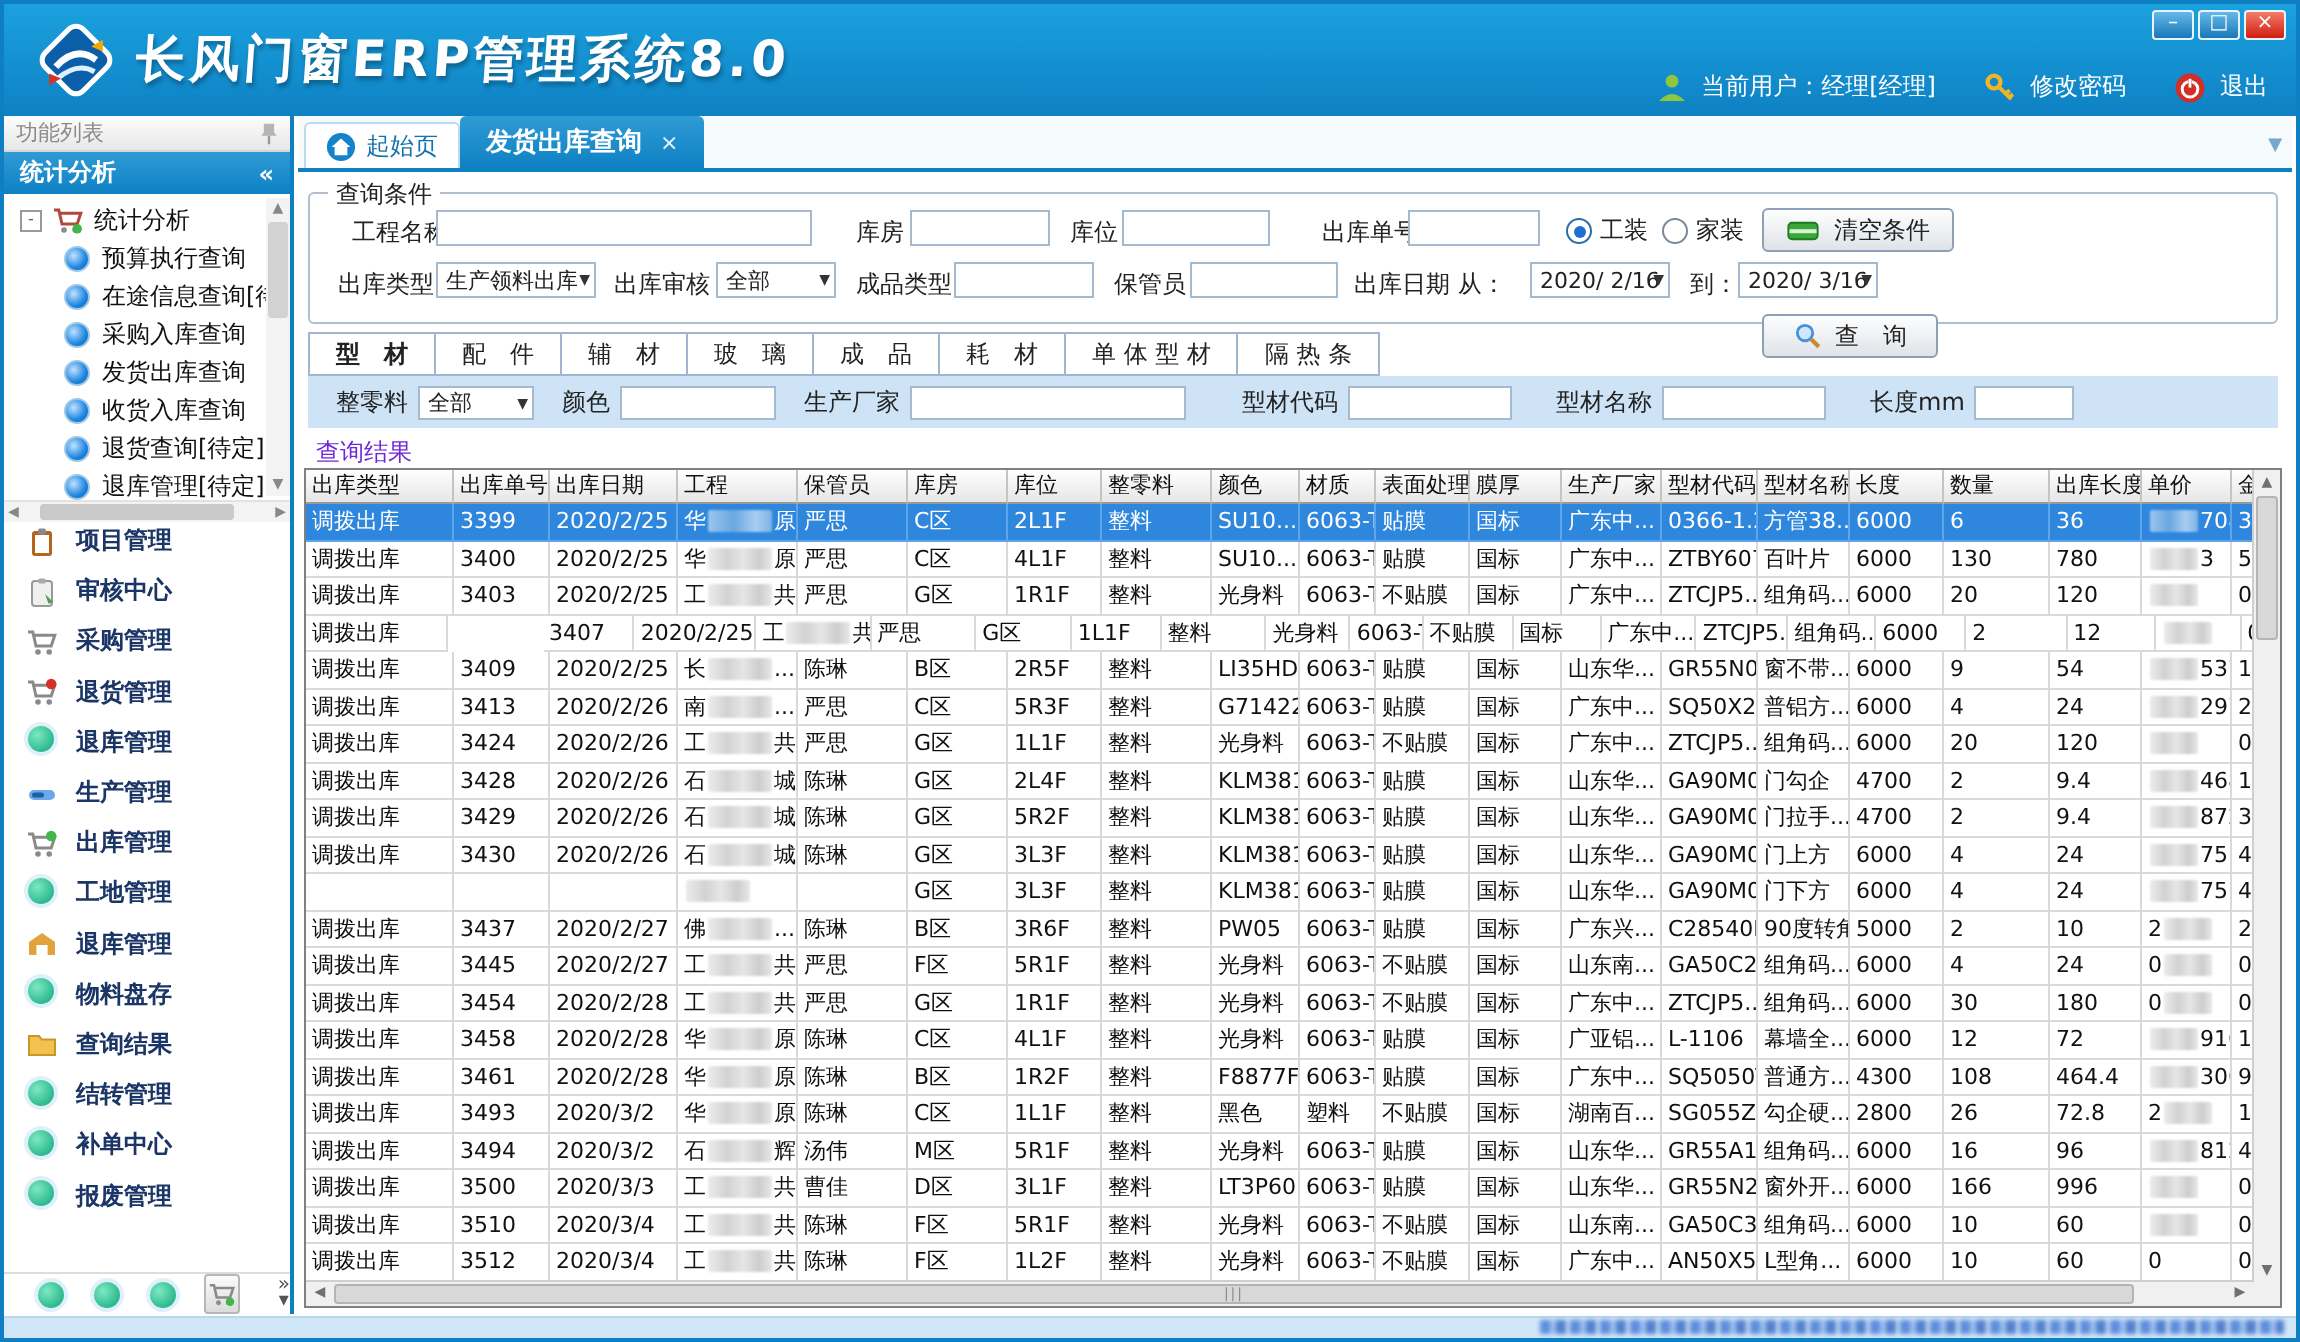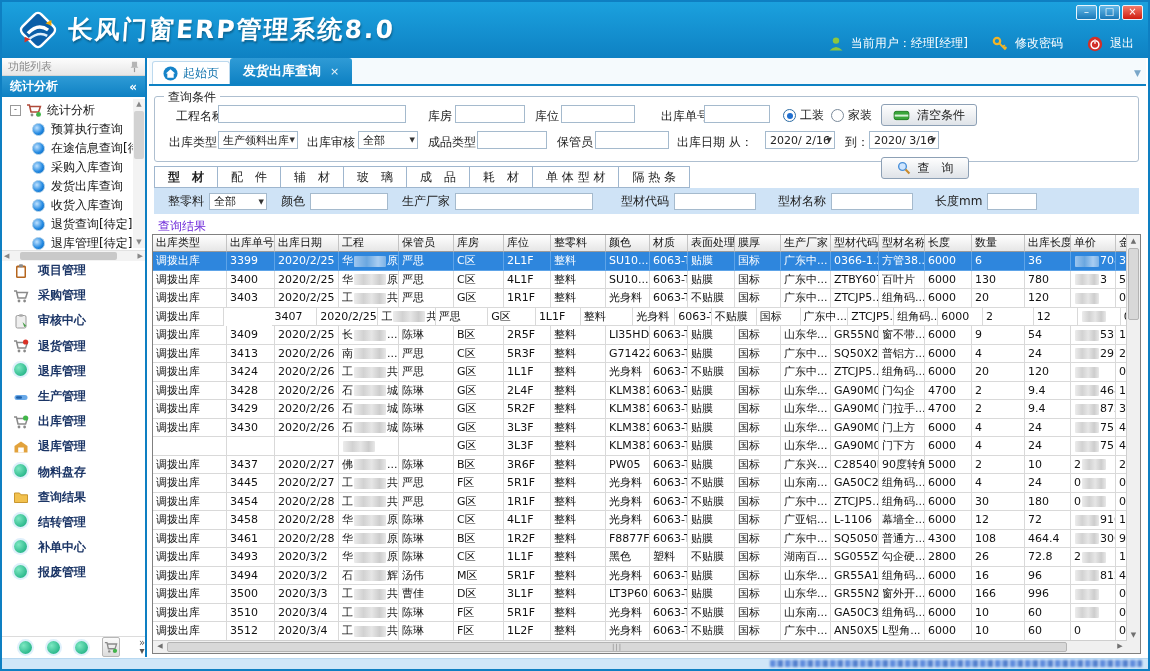--- a/index.html
+++ b/index.html
@@ -231,33 +231,33 @@
         <div class="acc-item">
           <span class="aicon"><svg viewBox="0 0 16 16" width="16" height="16">
               <rect x="3" y="2.5" width="10" height="12.5" rx="1.5" fill="#b5651d"></rect>
               <rect x="4.5" y="4.5" width="7" height="9" fill="#fff"></rect>
               <rect x="6" y="1.2" width="4" height="3" rx="1" fill="#8a8a8a"></rect>
             </svg></span>
           <span>项目管理</span>
         </div>
         <div class="acc-item">
           <span class="aicon"><svg viewBox="0 0 16 16" width="16" height="16">
+              <rect x="3" y="2.5" width="10" height="12.5" rx="1.5" fill="#efefef" stroke="#999"></rect>
+              <rect x="6" y="1.2" width="4" height="2.6" rx="1" fill="#aaa"></rect>
+              <path d="M9.5 9 l4 4 -2.2 .9 z" fill="#4a9e4a"></path>
+            </svg></span>
+          <span>审核中心</span>
+        </div>
+        <div class="acc-item">
+          <span class="aicon"><svg viewBox="0 0 16 16" width="16" height="16">
               <path d="M1 3 h2.4 l1.6 7 h7.6 l1.8 -5.4 H4" fill="none" stroke="#8a8a8a" stroke-width="1.5"></path>
               <circle cx="6" cy="13" r="1.4" fill="#8a8a8a"></circle>
               <circle cx="11.6" cy="13" r="1.4" fill="#8a8a8a"></circle>
             </svg></span>
           <span>采购管理</span>
-        </div>
-        <div class="acc-item">
-          <span class="aicon"><svg viewBox="0 0 16 16" width="16" height="16">
-              <rect x="3" y="2.5" width="10" height="12.5" rx="1.5" fill="#efefef" stroke="#999"></rect>
-              <rect x="6" y="1.2" width="4" height="2.6" rx="1" fill="#aaa"></rect>
-              <path d="M9.5 9 l4 4 -2.2 .9 z" fill="#4a9e4a"></path>
-            </svg></span>
-          <span>审核中心</span>
         </div>
         <div class="acc-item">
           <span class="aicon"><svg viewBox="0 0 16 16" width="16" height="16">
               <path d="M1 3 h2.4 l1.6 7 h7.6 l1.8 -5.4 H4" fill="none" stroke="#8a8a8a" stroke-width="1.5"></path>
               <circle cx="6" cy="13" r="1.4" fill="#8a8a8a"></circle>
               <circle cx="11.6" cy="13" r="1.4" fill="#8a8a8a"></circle>
               <circle cx="12.6" cy="4" r="2.6" fill="#d93025"></circle>
             </svg></span>
           <span>退货管理</span>
         </div>
@@ -273,20 +273,24 @@
           <span>生产管理</span>
         </div>
         <div class="acc-item">
           <span class="aicon"><svg viewBox="0 0 16 16" width="16" height="16">
               <path d="M1 3 h2.4 l1.6 7 h7.6 l1.8 -5.4 H4" fill="none" stroke="#8a8a8a" stroke-width="1.5"></path>
               <circle cx="6" cy="13" r="1.4" fill="#8a8a8a"></circle>
               <circle cx="11.6" cy="13" r="1.4" fill="#8a8a8a"></circle>
               <circle cx="12.6" cy="4" r="2.6" fill="#41b649"></circle>
             </svg></span>
           <span>出库管理</span>
+        </div>
+        <div class="acc-item">
+          <span class="aicon"><span class="gdot" style="display:inline-block"></span></span>
+          <span>工地管理</span>
         </div>
         <div class="acc-item">
           <span class="aicon"><svg viewBox="0 0 16 16" width="16" height="16">
               <path d="M1.5 7 L8 2.5 L14.5 7 V13.5 H1.5 Z" fill="#e2a23c"></path>
               <rect x="5.2" y="8.5" width="5.6" height="5" fill="#fff"></rect>
             </svg></span>
           <span>退库管理</span>
         </div>
         <div class="acc-item">
           <span class="aicon"><span class="gdot" style="display:inline-block"></span></span>

